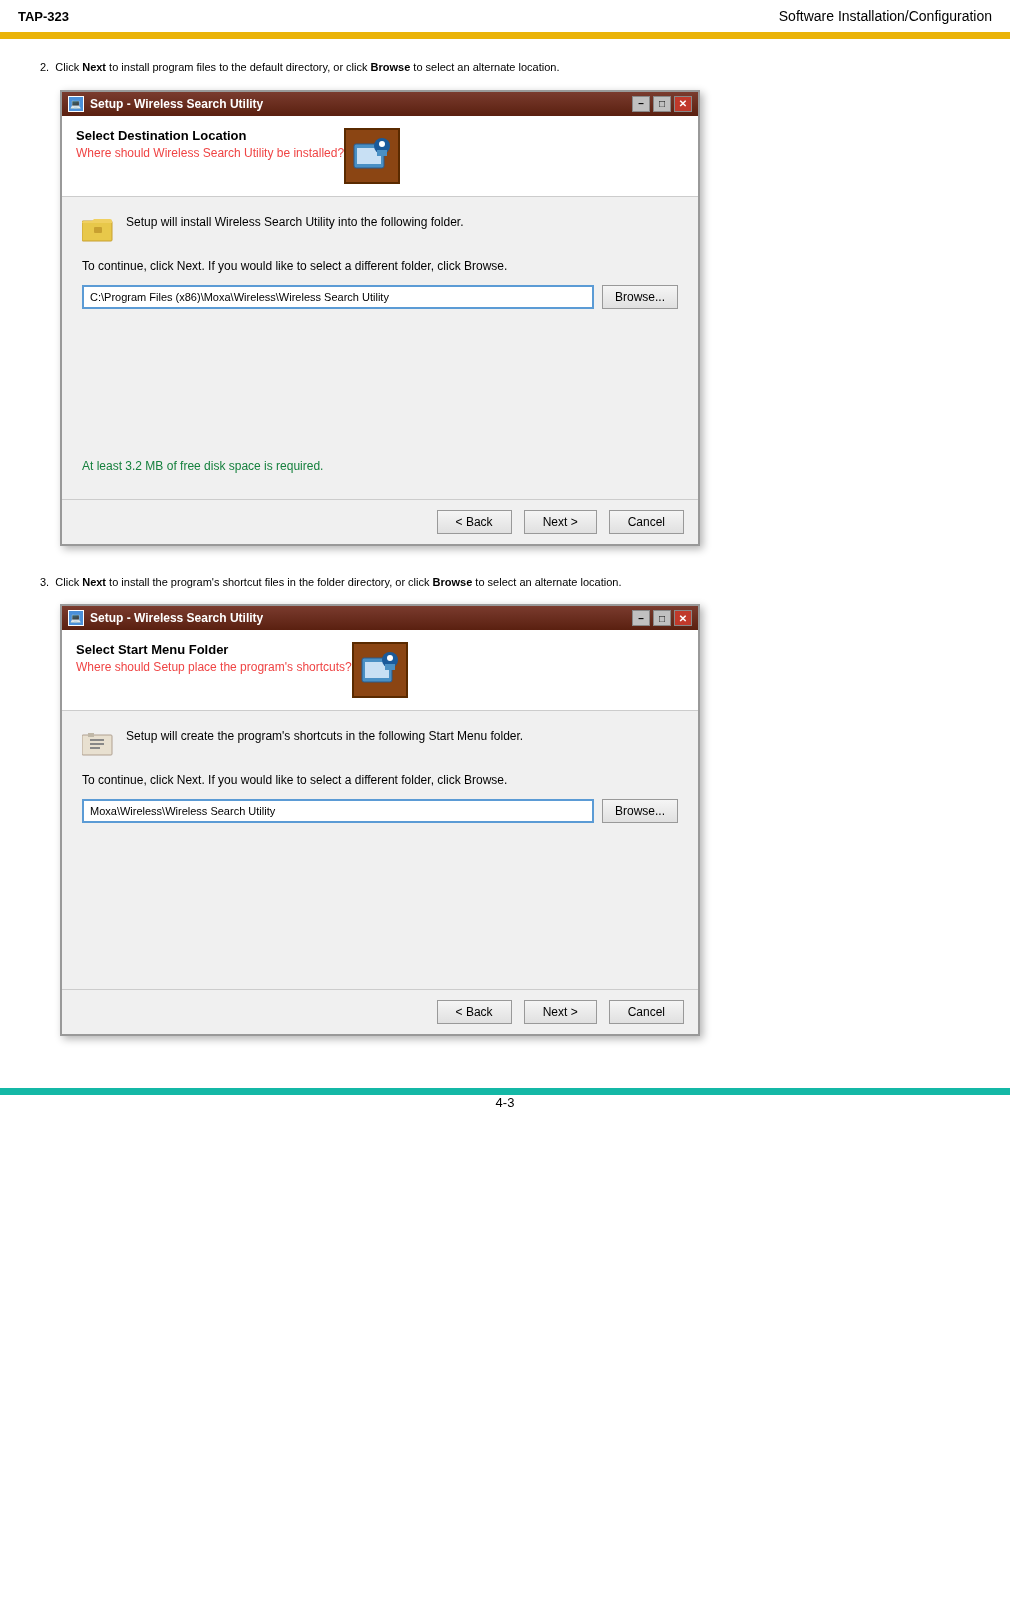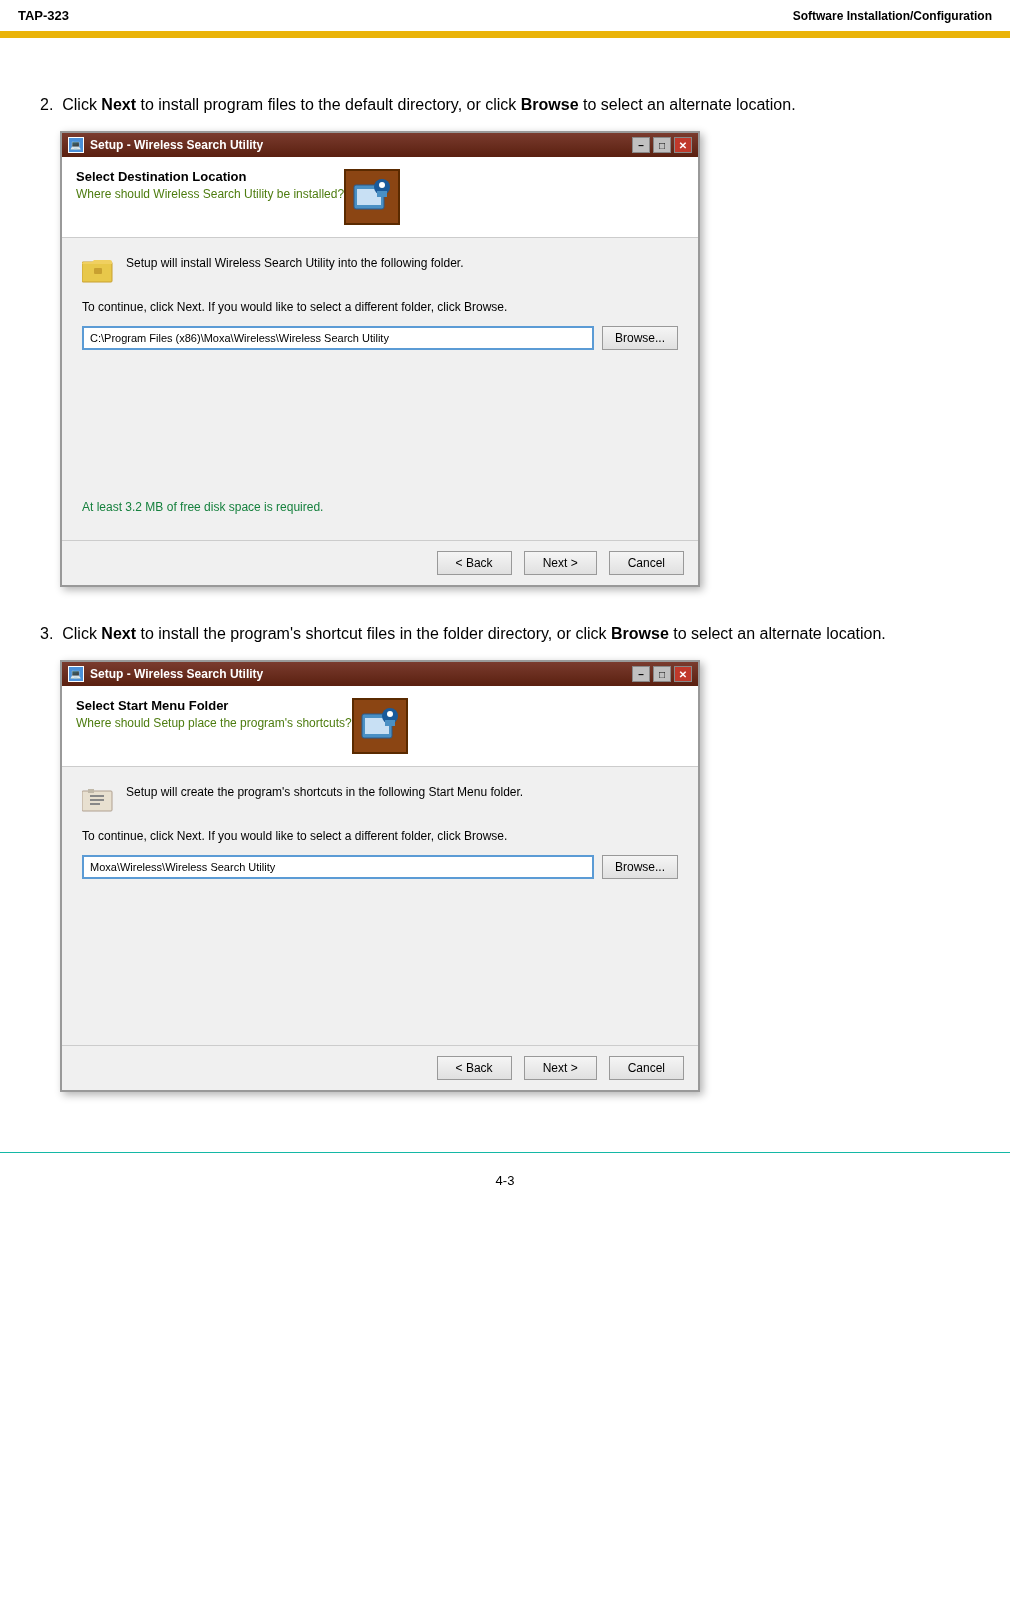--- a/index.html
+++ b/index.html
@@ -17,34 +17,33 @@
       align-items: flex-end;
       padding: 8px 18px;
       border-bottom: 7px solid #eab308;
       margin-bottom: 10px;
     }
     .page-header-left {
       font-weight: bold;
       font-size: 13px;
     }
     .page-header-right {
-      font-weight: bold;
-      font-size: 12px;
+      font-weight: normal;
+      font-size: 14px;
     }
     .page-content {
       padding: 10px 40px 20px 40px;
     }
     .step-block {
       margin-bottom: 28px;
     }
     .step-text {
-      font-size: 16px;
+      font-size: 11px;
       margin-bottom: 14px;
       line-height: 1.5;
-      margin-top: 35px;
     }
     .step-text b { font-weight: bold; }
     
     .dialog {
       border: 2px solid #999;
       border-radius: 0;
       background: #f0f0f0;
       width: 640px;
       margin-left: 20px;
       box-shadow: 3px 3px 8px rgba(0,0,0,0.3);
@@ -103,21 +102,21 @@
       justify-content: flex-start;
       border-bottom: 1px solid #ccc;
     }
     .dialog-header-text h3 {
       font-size: 13px;
       font-weight: bold;
       margin-bottom: 3px;
     }
     .dialog-header-text p {
       font-size: 12px;
-      color: #4d7c0f;
+      color: #ef4444;
     }
     .setup-icon {
       width: 56px;
       height: 56px;
       background: #8B4513;
       display: flex;
       align-items: center;
       justify-content: center;
       border: 2px solid #5a2a00;
       flex-shrink: 0;
@@ -191,24 +190,23 @@
     .footer-btn {
       border: 1px solid #999;
       background: linear-gradient(to bottom, #f5f5f5, #e0e0e0);
       padding: 4px 18px;
       font-size: 12px;
       cursor: pointer;
       min-width: 72px;
     }
     .page-footer {
       text-align: center;
-      padding: 20px;
       font-size: 13px;
-      border-top: 1px solid #14b8a6;
-      margin-top: 12px;
+      border-top: 7px solid #14b8a6;
+      margin-top: 4px;
     }
   </style>
 </head>
 <body>
 
 <div class="page-header">
   <span class="page-header-left">TAP-323</span>
   <span class="page-header-right">Software Installation/Configuration</span>
 </div>
 

